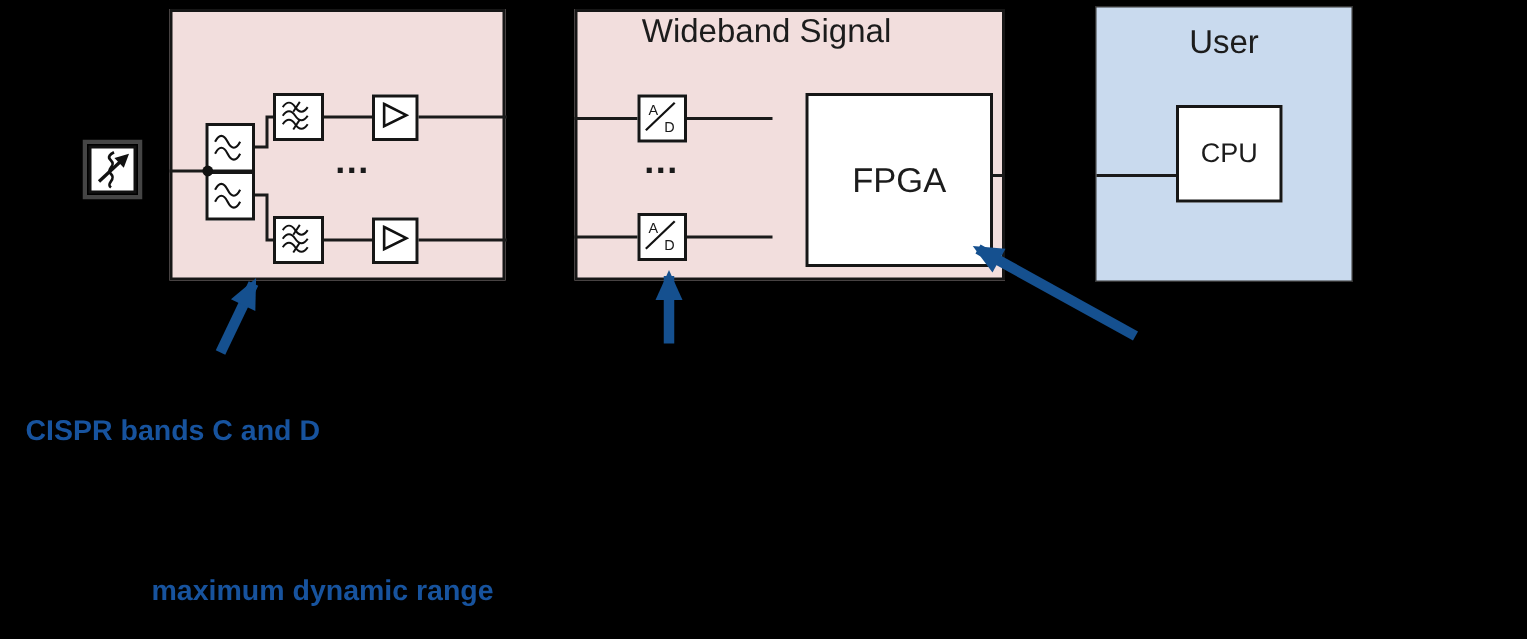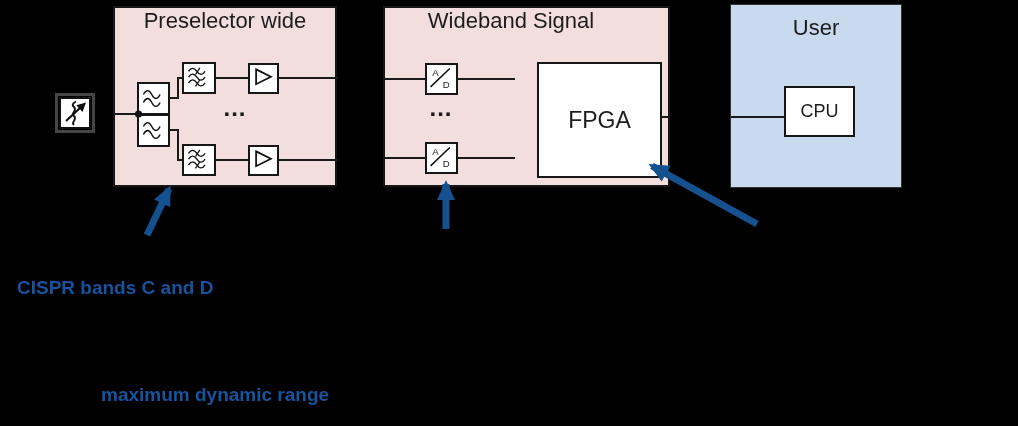--- a/index.html
+++ b/index.html
@@ -55,21 +55,20 @@
     <svg viewBox="0 0 40 40">
       <rect x="1.5" y="1.5" width="37" height="37" fill="none" stroke="#454545" stroke-width="3"></rect>
       <rect x="5" y="5" width="30" height="30" fill="#ffffff" stroke="#111111" stroke-width="2"></rect>
       <path d="M19 32 C15 29, 23 27, 19 23 C15 19.5, 23 18, 19 14 C16 11.5, 19 9.5, 21 8.5" fill="none" stroke="#111111" stroke-width="1.8"></path>
       <line x1="11" y1="28" x2="25" y2="15" stroke="#111111" stroke-width="2.2"></line>
       <polygon points="31,9.5 27.5,18.9 21.3,12.3" fill="#111111"></polygon>
     </svg>
   </div>
 
   <div class="title" style="left:113px;top:9px;width:224px;">
-    <div>Preselector wide</div>
   </div>
 
   <div class="comp" style="left:137px;top:82px;width:33px;height:33px;">
     <svg viewBox="0 0 33 33">
         <g fill="none" stroke="#111" stroke-width="1.6">
       <path d="M5 12 c3,-6 6.5,-6 9.5,0 c3,6 6.5,6 9.5,0"></path>
       <path d="M5 21 c3,-6 6.5,-6 9.5,0 c3,6 6.5,6 9.5,0"></path>
     </g>
       </svg>
   </div>
@@ -140,21 +139,21 @@
   <div class="ellipsis" style="left:420px;top:94px;width:42px;">...</div>
 
   <div class="comp biglabel" style="left:513px;top:62px;width:125px;height:116px;margin-left:24px;">
     <span>FPGA</span>
   </div>
 
   <div class="title" style="left:702px;top:16px;width:156px;padding-left:36px;">
     <div>User</div>
   </div>
 
-  <div class="comp cpulabel" style="left:784px;top:86px;width:71px;height:51px;border-width:2px;">
+  <div class="comp cpulabel" style="left:784px;top:70px;width:71px;height:65px;border-width:2px;">
     <span>CPU</span>
   </div>
 
   <svg class="layer z4" viewBox="0 0 1018 426">
     <defs>
       <marker id="ah" markerUnits="userSpaceOnUse" markerWidth="24" markerHeight="24" refX="17" refY="11" orient="auto">
         <path d="M1 2 L21 11 L1 20 Z" fill="#15508f"></path>
       </marker>
     </defs>
     <circle cx="138.5" cy="114" r="3.6" fill="#111111"></circle>

